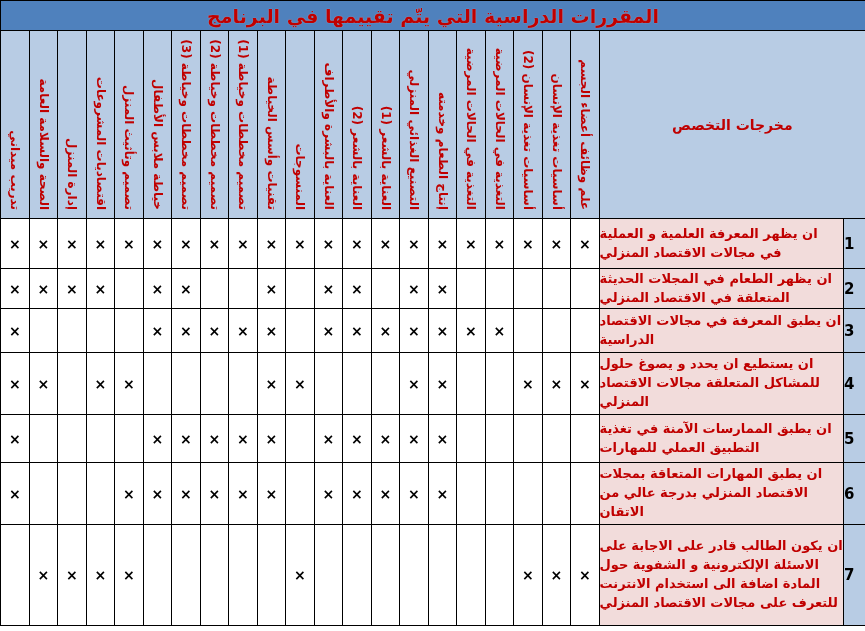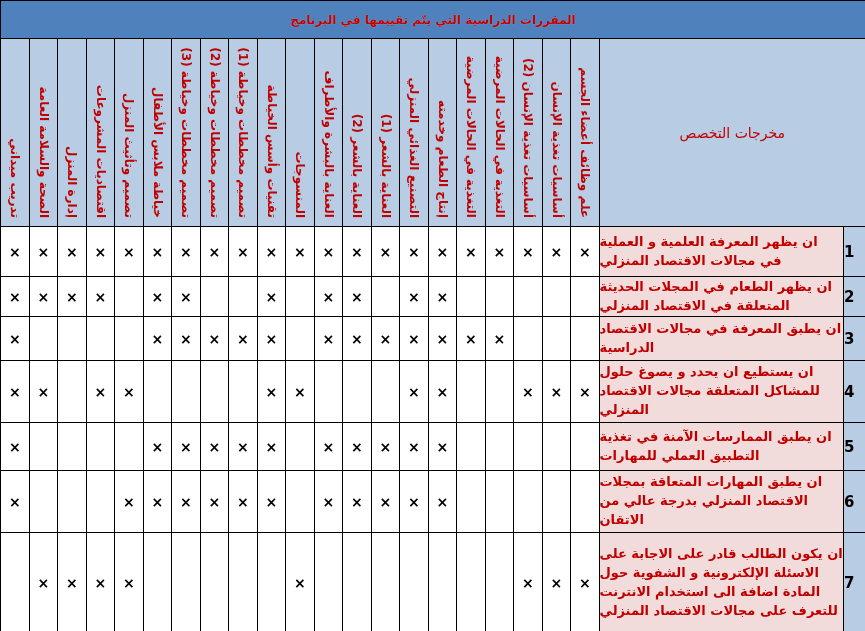--- a/index.html
+++ b/index.html
@@ -21,25 +21,25 @@
     width: 865px;
     direction: ltr;
   }
   table.matrix td, table.matrix th {
     border: 1px solid var(--grid);
     padding: 0;
     vertical-align: middle;
   }
 
   .title-row td {
-    height: 38px;
+    height: 30px;
     background: var(--title-bg);
     color: var(--red-text);
     font-weight: bold;
-    font-size: 12px;
+    font-size: 19px;
     text-align: center;
     direction: rtl;
     text-shadow: 0 0 1px rgba(255,255,255,0.55);
   }
 
   .header-row { height: 188px; }
   .course-cell {
     background: var(--header-bg);
     position: relative;
     overflow: hidden;
@@ -57,21 +57,21 @@
     text-align: right;
     white-space: nowrap;
     color: var(--red-text);
     font-weight: bold;
     font-size: 12px;
     padding-right: 5px;
   }
   .outcomes-header {
     background: var(--header-bg);
     color: var(--red-text);
-    font-weight: normal;
+    font-weight: bold;
     font-size: 14px;
     text-align: center;
     direction: rtl;
   }
 
   .mark-cell {
     background: #ffffff;
     text-align: center;
     vertical-align: bottom;
     padding-bottom: 3px;

